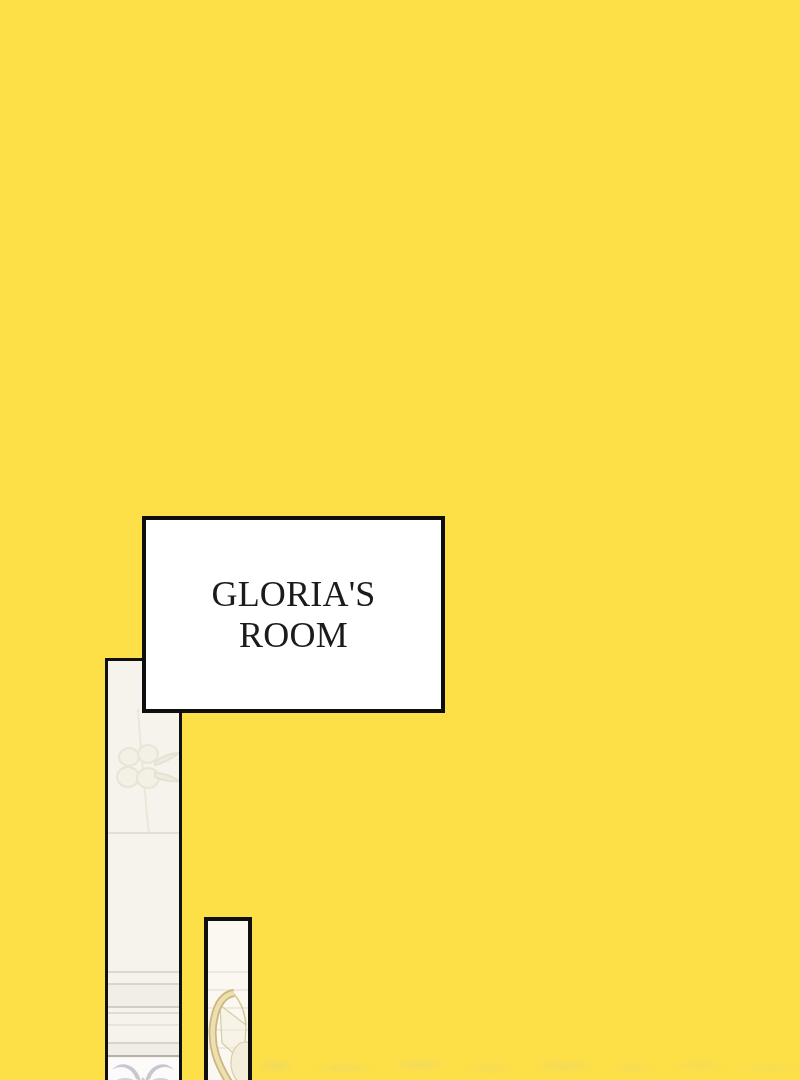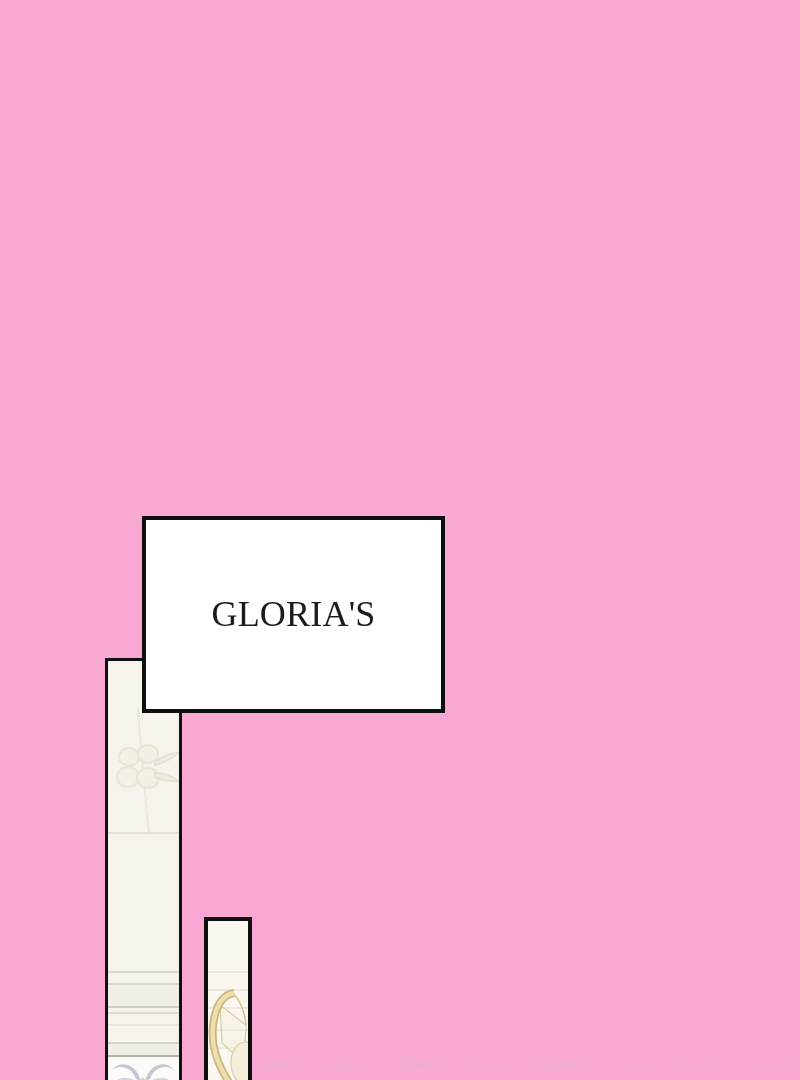--- a/index.html
+++ b/index.html
@@ -4,21 +4,21 @@
 <style>
   html, body {
     margin: 0;
     padding: 0;
     background: #ffffff;
   }
   .page {
     position: relative;
     width: 800px;
     height: 1080px;
-    background: #f9a8d4;
+    background: #fde047;
     overflow: hidden;
     font-family: "Liberation Serif", "DejaVu Serif", serif;
   }
 
   
   .left-panel {
     position: absolute;
     left: 105px;
     top: 658px;
     width: 77px;
@@ -158,16 +158,17 @@
         <path d="M26 72 C13 74 7 88 5 105 C3 124 8 142 24 166" stroke="#cbb67f" stroke-width="8"></path>
         <path d="M26 72 C13 74 7 88 5 105 C3 124 8 142 24 166" stroke="#eedfae" stroke-width="4.5"></path>
         <path d="M26 73 C32 80 37 92 38 104" stroke="#d8c48e" stroke-width="1.5"></path>
       </g>
     </svg>
   </div>
 
   <div class="label-box">
     <div class="label-text">
       <span>GLORIA'S</span><br>
+      <span>ROOM</span>
     </div>
   </div>
 
 </div>
 
 </body></html>

